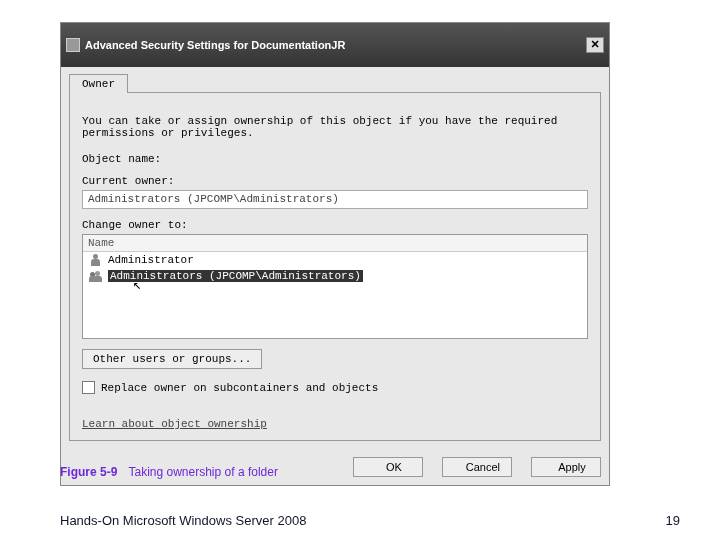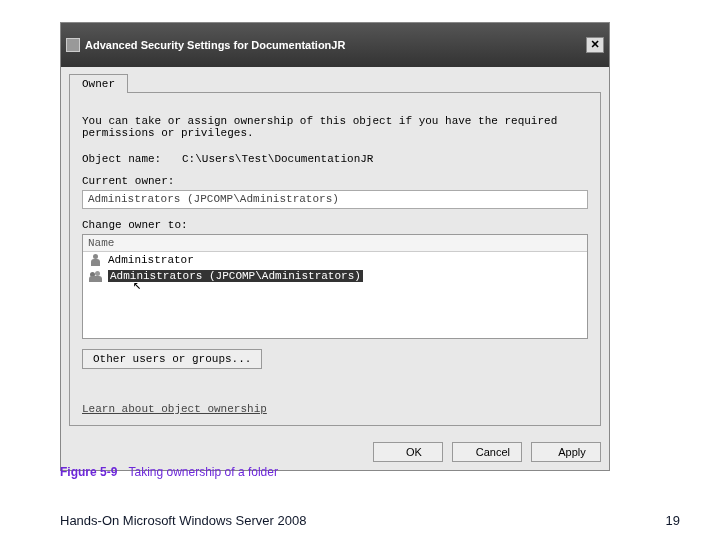--- a/index.html
+++ b/index.html
@@ -170,21 +170,21 @@
     background: #fff;
     margin-right: 6px;
     cursor: pointer;
   }
   .link { color: #444; text-decoration: underline; cursor: pointer; margin-top: 24px; display: inline-block; }
   .footer {
     text-align: right;
     padding: 8px;
     background: #e8e8e8;
   }
-  .footer .btn { margin-left: 6px; min-width: 70px; padding-left: 22px; }
+  .footer .btn { margin-left: 16px; min-width: 70px; padding-left: 22px; }
   .caption-area {
     position: absolute;
     left: 60px;
     top: 465px;
     font-family: "Segoe UI", sans-serif;
     font-size: 12px;
     color: #6d28d9;
   }
   .caption-area b { font-weight: bold; margin-right: 8px; }
   .page-footer {
@@ -209,21 +209,20 @@
     <div class="close-btn">✕</div>
   </div>
   <div class="body">
     <div class="tab-area">
       <div class="tab">Owner</div>
       <div class="tab-panel">
         <div class="desc">You can take or assign ownership of this object if you have the required permissions or privileges.</div>
 
         <div class="row obj-row">
           <span class="obj-label">Object name:</span>
-          <span>C:\Users\Test\DocumentationJR</span>
         </div>
 
         <div class="row">
           <div style="margin-bottom:3px;">Current owner:</div>
           <div class="field-ro">Administrators (JPCOMP\Administrators)</div>
         </div>
 
         <div class="row">
           <div style="margin-bottom:3px;">Change owner to:</div>
           <div class="listbox">
@@ -237,20 +236,24 @@
               <span class="lbl">Administrators (JPCOMP\Administrators)</span>
             </div>
             <div class="cursor">↖</div>
           </div>
         </div>
 
         <div class="row">
           <span class="btn wide">Other users or groups...</span>
         </div>
 
+        <div class="chk-row">
+          <span class="chk"></span>
+          <span>Replace owner on subcontainers and objects</span>
+        </div>
 
         <span class="link">Learn about object ownership</span>
       </div>
     </div>
   </div>
   <div class="footer">
     <span class="btn">OK</span>
     <span class="btn">Cancel</span>
     <span class="btn">Apply</span>
   </div>

